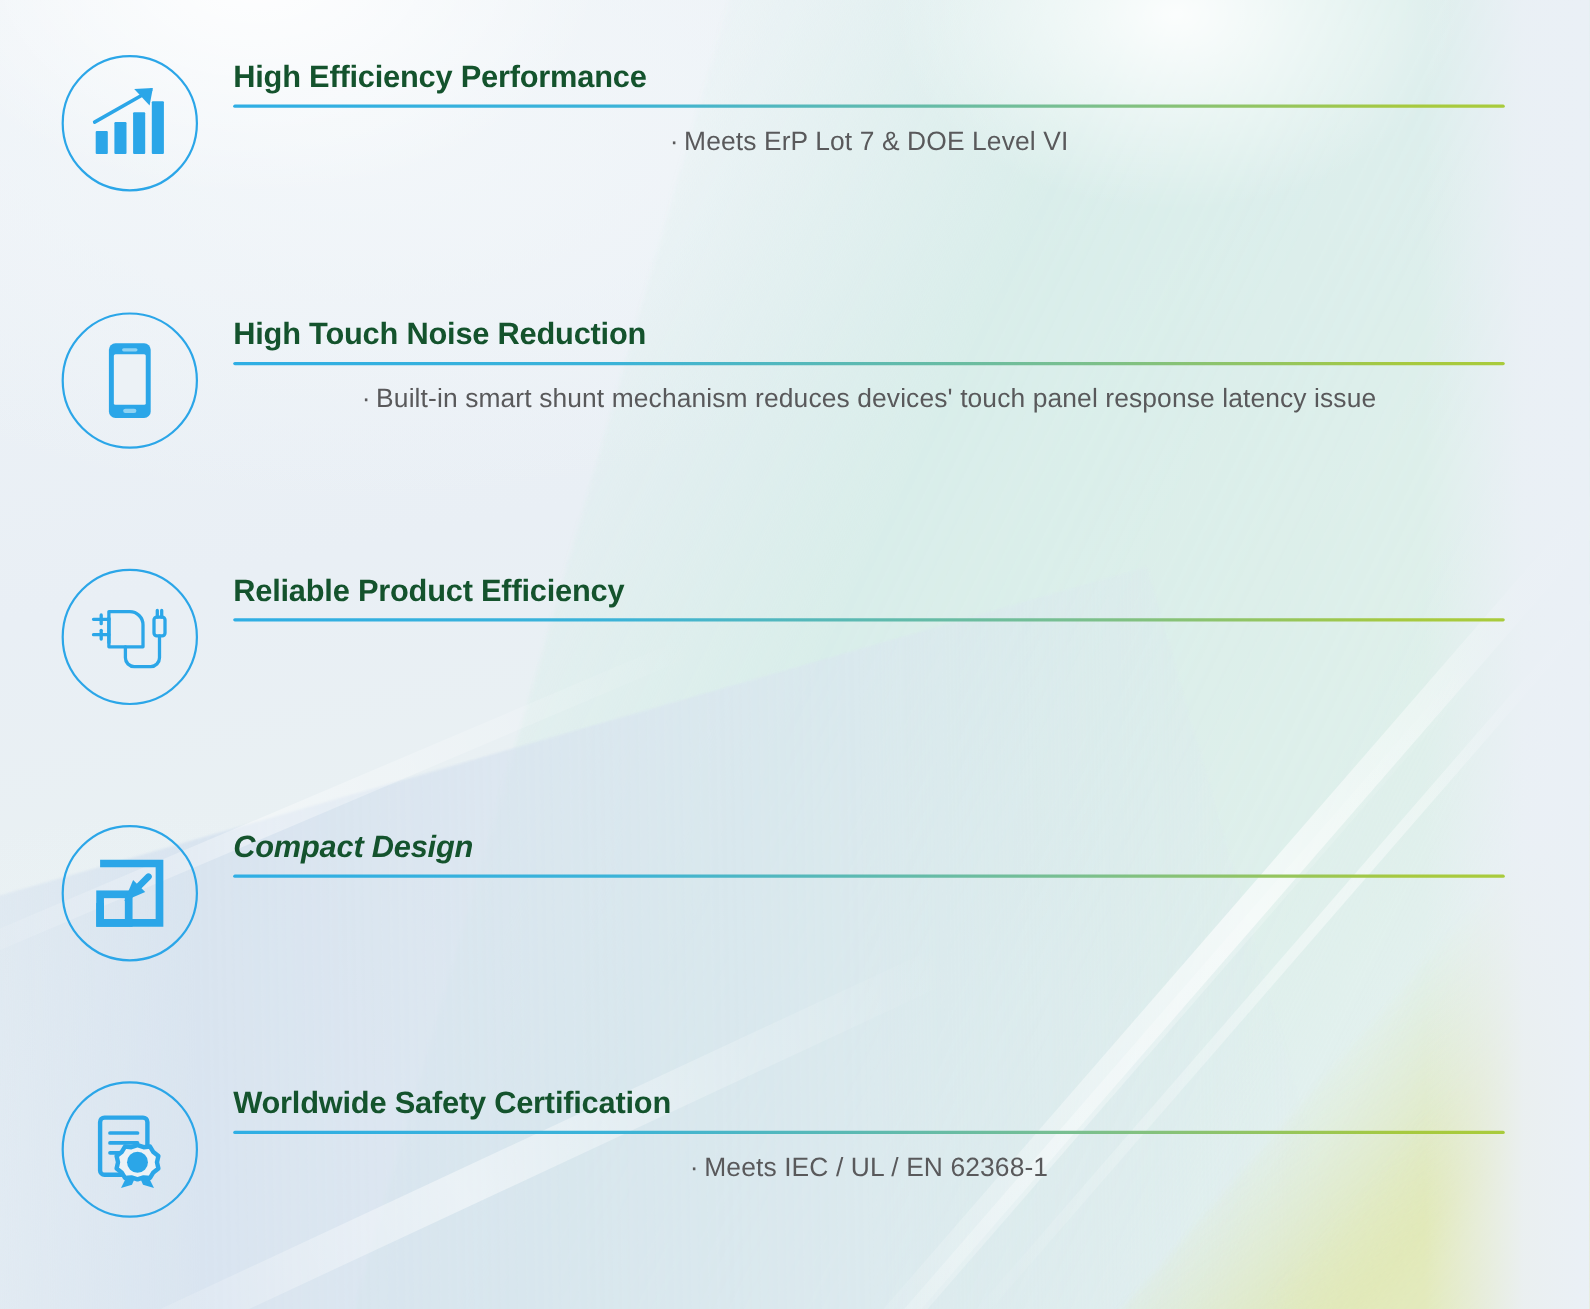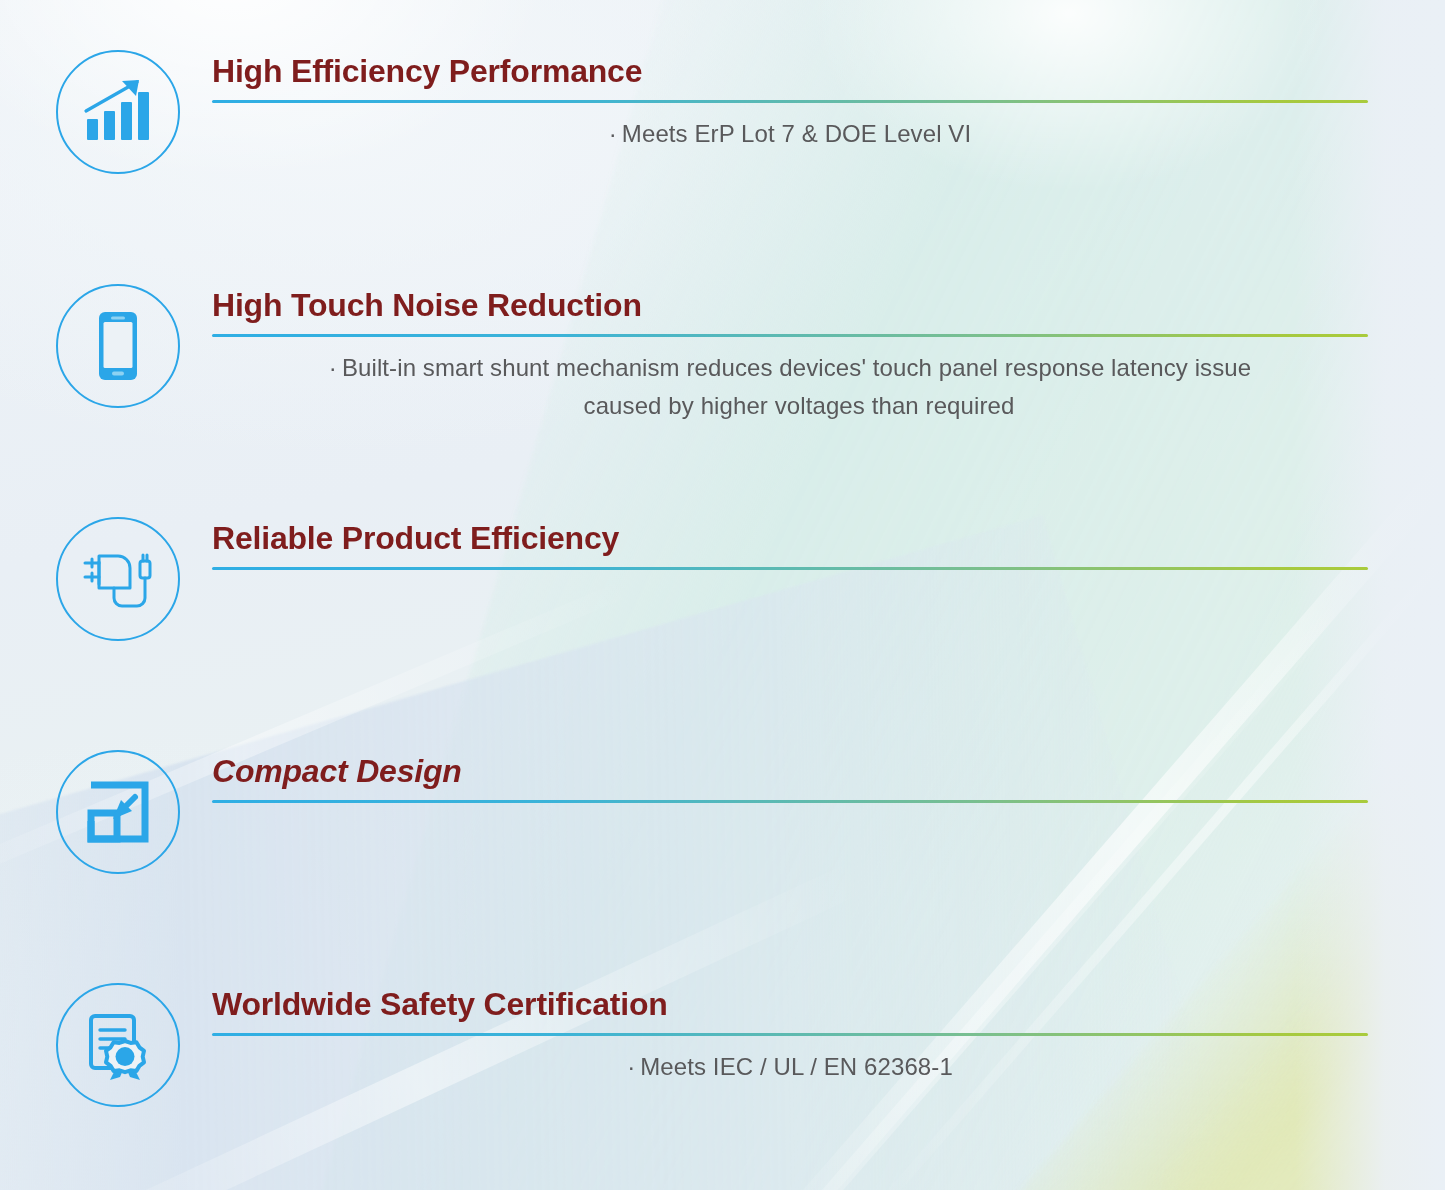--- a/index.html
+++ b/index.html
@@ -147,23 +147,23 @@
     align-items: center;
     justify-content: center;
   }
   .icon-badge svg { display: block; }
 
   .feature-body {
     position: absolute;
   }
 
   .feature-title {
-    font-size: 32px;
+    font-size: 28px;
     font-weight: bold;
-    color: #7f1d1d;
+    color: #14532d;
     letter-spacing: -0.2px;
     line-height: 1.05;
     white-space: nowrap;
   }
 
   .feature-rule {
     height: 3px;
     margin-top: 11px;
     border-radius: 2px;
     background: linear-gradient(90deg, #2FAEE4 0%, #3BB3D8 30%, #79BF90 66%, #A6C93F 92%, #A9CB3C 100%);
@@ -238,23 +238,20 @@
         <rect x="19" y="62.5" width="12" height="4" rx="2" fill="#8ED2F2"></rect>
       </svg>
     </div>
     <div class="feature-body" style="left:212px; top:289px; width:1156px;">
       <div class="feature-title">High Touch Noise Reduction</div>
       <div class="feature-rule"></div>
       <div class="feature-lines">
         <div class="feature-line">
           <span class="bullet-dot">·</span><span>Built-in smart shunt mechanism reduces devices' touch panel response latency issue</span>
         </div>
-        <div class="feature-line">
-          <span class="cont">caused by higher voltages than required</span>
-        </div>
       </div>
     </div>
   </div>
 
   <div class="feature">
     <div class="icon-badge" style="left:56px; top:517px;">
       <svg width="80" height="70" viewBox="0 0 80 70" fill="none" stroke="#2BA6E8" stroke-width="3" stroke-linecap="round" stroke-linejoin="round">
         <path d="M21 12 H40 a12 12 0 0 1 12 12 V44 H21 Z" fill="none"></path>
         <path d="M21 18 V40"></path>
         <path d="M14 19 H21 M14 19 H7"></path>

